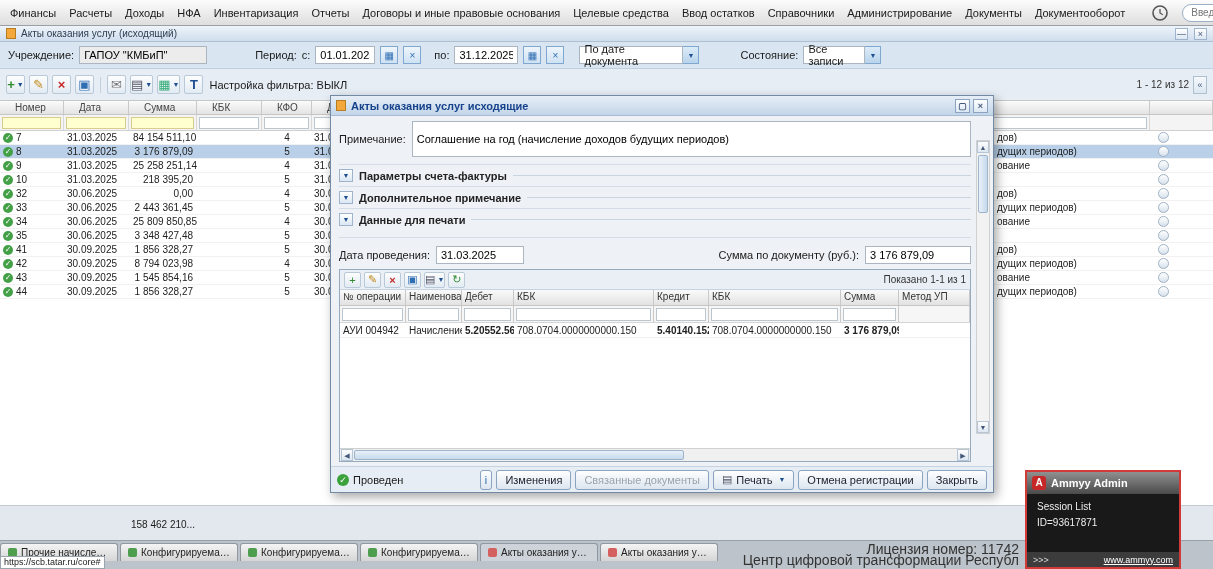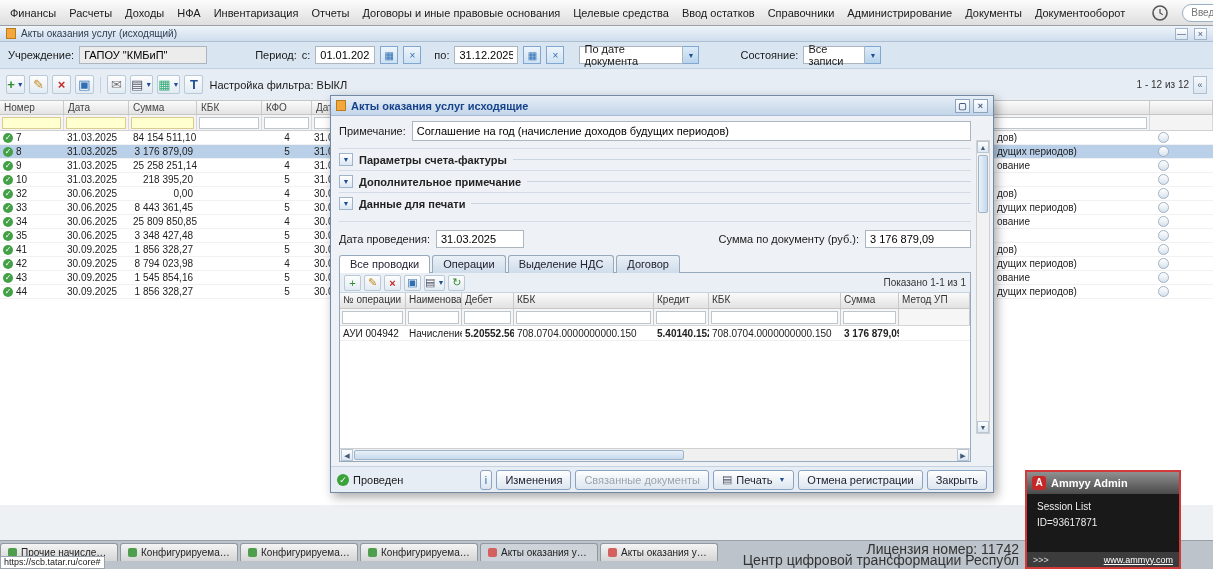--- a/index.html
+++ b/index.html
@@ -49,21 +49,21 @@
   .tsep{width:1px;height:16px;background:#c3cfdb;margin:0 2px}
   .drop{font-size:7px;color:#1d4f91;margin-left:2px}
   .filter-label{margin-left:2px;white-space:nowrap}
   .pager{margin-left:auto;font-size:10px;color:#333;white-space:nowrap}
   .collapse-btn{width:14px;height:18px;border:1px solid #aebfd0;background:linear-gradient(#f6f9fc,#dbe6f1);
                 font-size:9px;color:#44597a;display:inline-flex;align-items:center;justify-content:center}
 
   
   .grid-header{position:absolute;top:100px;left:0;right:0;height:15px;background:linear-gradient(#fbfbfb,#e3e3e3);
                border-top:1px solid #c6c6c6;border-bottom:1px solid #c6c6c6;display:flex;font-size:10px;color:#444}
-  .grid-header .cell{border-right:1px solid #c9c9c9;padding:1px 4px;overflow:hidden;white-space:nowrap}
+  .grid-header .cell{border-right:1px solid #c9c9c9;padding:1px 15px;overflow:hidden;white-space:nowrap}
   .grid-filter{position:absolute;top:115px;left:0;right:0;height:16px;background:#f4f4f4;border-bottom:1px solid #d0d0d0;display:flex}
   .grid-filter .cell{border-right:1px solid #d8d8d8;padding:1px 2px}
   .f-in{width:100%;height:12px;border:1px solid #d8cd8e;background:#ffffcf;font-size:9px}
   .f-in.white{background:#fff;border-color:#bcc6cf}
   .grid-rows{position:absolute;top:131px;left:0;right:0;height:168px;background:#fff}
   .grid-empty{position:absolute;top:299px;left:0;right:0;height:206px;background:#fff}
   .grow{display:flex;height:14px;align-items:center;font-size:10px;color:#222;border-bottom:1px solid #f1f1f1}
   .grow.selected{background:#b9d0e8}
   .w-num{width:64px;display:flex;gap:3px;padding-left:3px;align-items:center;overflow:hidden}
   .w-date{width:65px;padding:0 3px}
@@ -119,21 +119,21 @@
   .dlg-body{flex:1;position:relative;padding:5px 22px 4px 8px;display:flex;flex-direction:column;overflow:hidden}
   .vscroll{position:absolute;right:3px;top:24px;bottom:32px;width:14px;background:#f2f2f2;border:1px solid #d0d0d0;
            display:flex;flex-direction:column;align-items:center;justify-content:space-between;z-index:5}
   .sarrow{width:12px;height:12px;font-size:7px;line-height:12px;text-align:center;color:#44597a;
           background:linear-gradient(#fdfdfd,#dde7f1);border:1px solid #b7c6d6}
   .vthumb{position:absolute;top:14px;left:1px;width:10px;height:58px;background:linear-gradient(90deg,#e9f1f9,#c6d9ec);
           border:1px solid #9db4cc;border-radius:2px}
   .sec-head{display:flex;align-items:center;gap:6px;font-weight:bold;color:#222;margin:2px 0 5px}
   .hline{flex:1;height:1px;background:#c9d4e0}
   .note-row{display:flex;align-items:center;gap:6px;margin-bottom:7px}
-  .note-row input{flex:1;height:20px}
+  .note-row input{flex:1;height:36px}
   .acc{display:flex;align-items:center;gap:6px;border-top:1px solid #d4dde7;padding:4px 0;font-weight:bold;color:#222}
   .acc-btn{width:14px;height:13px;border:1px solid #9fb4ca;background:linear-gradient(#fff,#dbe7f3);font-size:7px;
            color:#1d4f91;display:inline-flex;align-items:center;justify-content:center;flex:none}
   .dp-row{display:flex;align-items:center;gap:6px;margin:7px 0 6px;border-top:1px solid #d4dde7;padding-top:8px}
   .dp-row .spring{flex:1}
   .tabstrip{display:flex;gap:2px;margin-top:1px;position:relative;z-index:2}
   .tab{padding:2px 10px 3px;border:1px solid #97a9bc;border-bottom:none;border-radius:3px 3px 0 0;
        background:linear-gradient(#eaf0f7,#cfdcea);font-size:11px;color:#223}
   .tab.active{background:#fff}
   .panel{flex:1;border:1px solid #97a9bc;background:#fff;display:flex;flex-direction:column;margin-top:-1px;min-height:0}
@@ -371,21 +371,21 @@
           <span class="rowcirc"></span>
         </div>
     </div>
 
     <div class="grow">
       <div class="cell w-num">
           <span class="chk">✓</span>
           <span>33</span>
         </div>
       <div class="w-date">30.06.2025</div>
-      <div class="w-sum">8 443 361,45</div>
+      <div class="w-sum">2 443 361,45</div>
       <div class="w-kbk"></div>
       <div class="w-kfo">5</div>
       <div class="w-date2">30.0</div>
       <div class="w-note">дущих периодов)</div>
       <div class="w-act">
           <span class="rowcirc"></span>
         </div>
     </div>
 
     <div class="grow">
@@ -481,20 +481,23 @@
       <div class="w-note">дущих периодов)</div>
       <div class="w-act">
           <span class="rowcirc"></span>
         </div>
     </div>
 
   </div>
 
   <div class="grid-empty"></div>
 
+  <div class="summary">
+    <span class="total">158 462 210...</span>
+  </div>
 
   <div class="dialog">
     <div class="dlg-title">
       <span class="doc-ic"></span>
       <span>Акты оказания услуг исходящие</span>
       <span class="dlg-ctrls">
         <span class="dlg-ctrl">▢</span>
         <span class="dlg-ctrl">×</span>
       </span>
     </div>
@@ -529,26 +532,20 @@
       </div>
 
       <div class="dp-row">
         <span>Дата проведения:</span>
         <input class="fld" style="width: 88px;" value="31.03.2025">
         <span class="spring"></span>
         <span>Сумма по документу (руб.):</span>
         <input class="fld" style="width: 106px;" value="3 176 879,09">
       </div>
 
-      <div class="tabstrip">
-        <span class="tab active">Все проводки</span>
-        <span class="tab">Операции</span>
-        <span class="tab">Выделение НДС</span>
-        <span class="tab">Договор</span>
-      </div>
 
       <div class="panel">
         <div class="panel-toolbar">
           <span class="ptbtn">
               <span class="g ig-add">+</span>
             </span>
           <span class="ptbtn">
               <span class="ig-edit">✎</span>
             </span>
           <span class="ptbtn">

